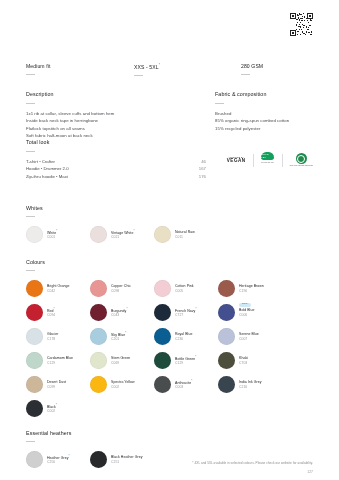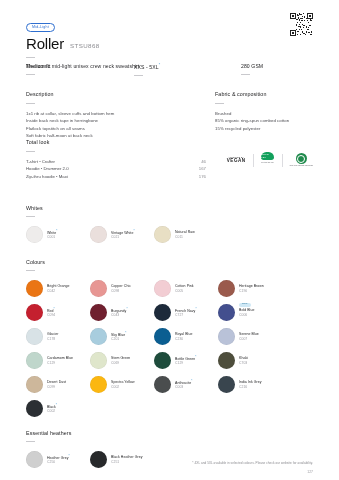--- a/index.html
+++ b/index.html
@@ -88,29 +88,20 @@
 
   
   .footnote{position:absolute;right:26px;top:461px;font-size:3.1px;color:#8b8b90;letter-spacing:.05px;}
   .pageno{position:absolute;right:26px;top:470px;font-size:3.4px;color:#9a9aa0;}
 </style>
 </head>
 <body>
 
 <div class="page">
 
-  <div class="header">
-    <span class="badge">Mid-Light</span>
-    <div class="titlerow">
-      <span class="title">Roller</span>
-      <span class="code">STSU868</span>
-    </div>
-    <div class="rule"></div>
-    <div class="tagline">The iconic mid-light unisex crew neck sweatshirt</div>
-  </div>
 
   <div class="qr">
     <svg viewBox="0 0 29 29" width="23" height="23" shape-rendering="crispEdges">
       <rect width="29" height="29" fill="#ffffff"></rect>
       <g fill="#222">
         <rect x="0" y="0" width="7" height="1"></rect>
           <rect x="0" y="6" width="7" height="1"></rect>
         <rect x="0" y="0" width="1" height="7"></rect>
           <rect x="6" y="0" width="1" height="7"></rect>
         <rect x="2" y="2" width="3" height="3"></rect>

